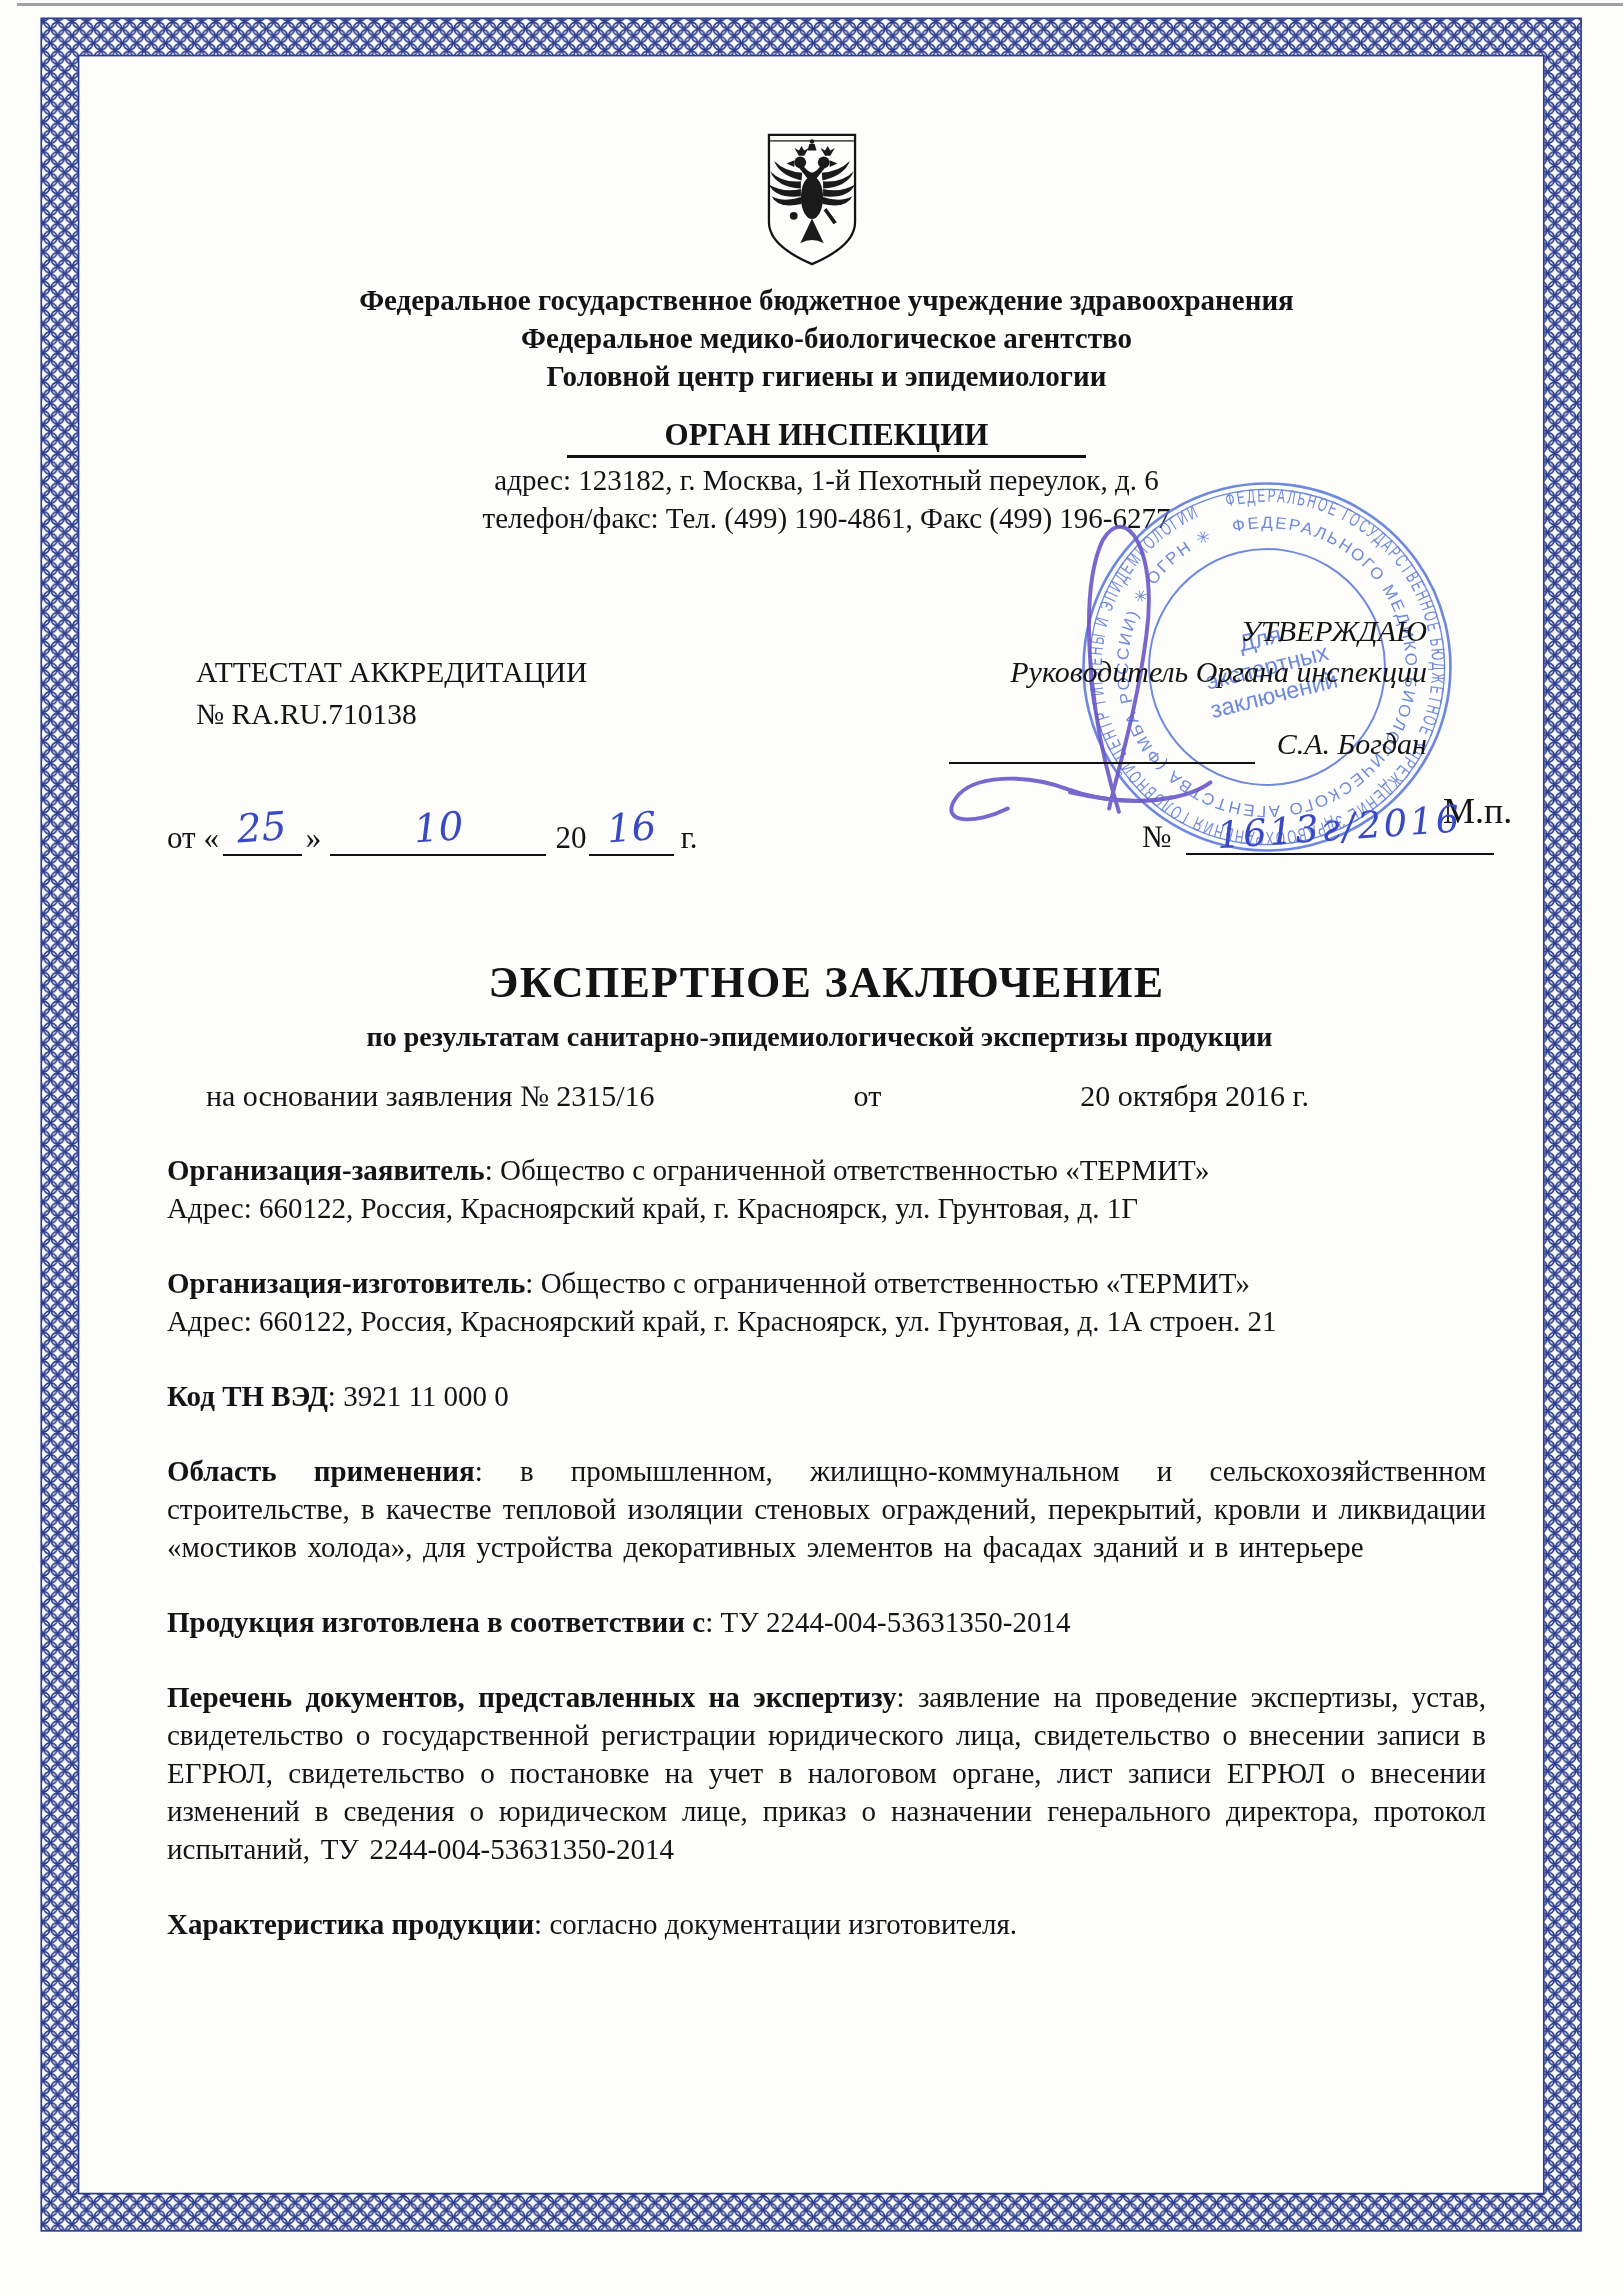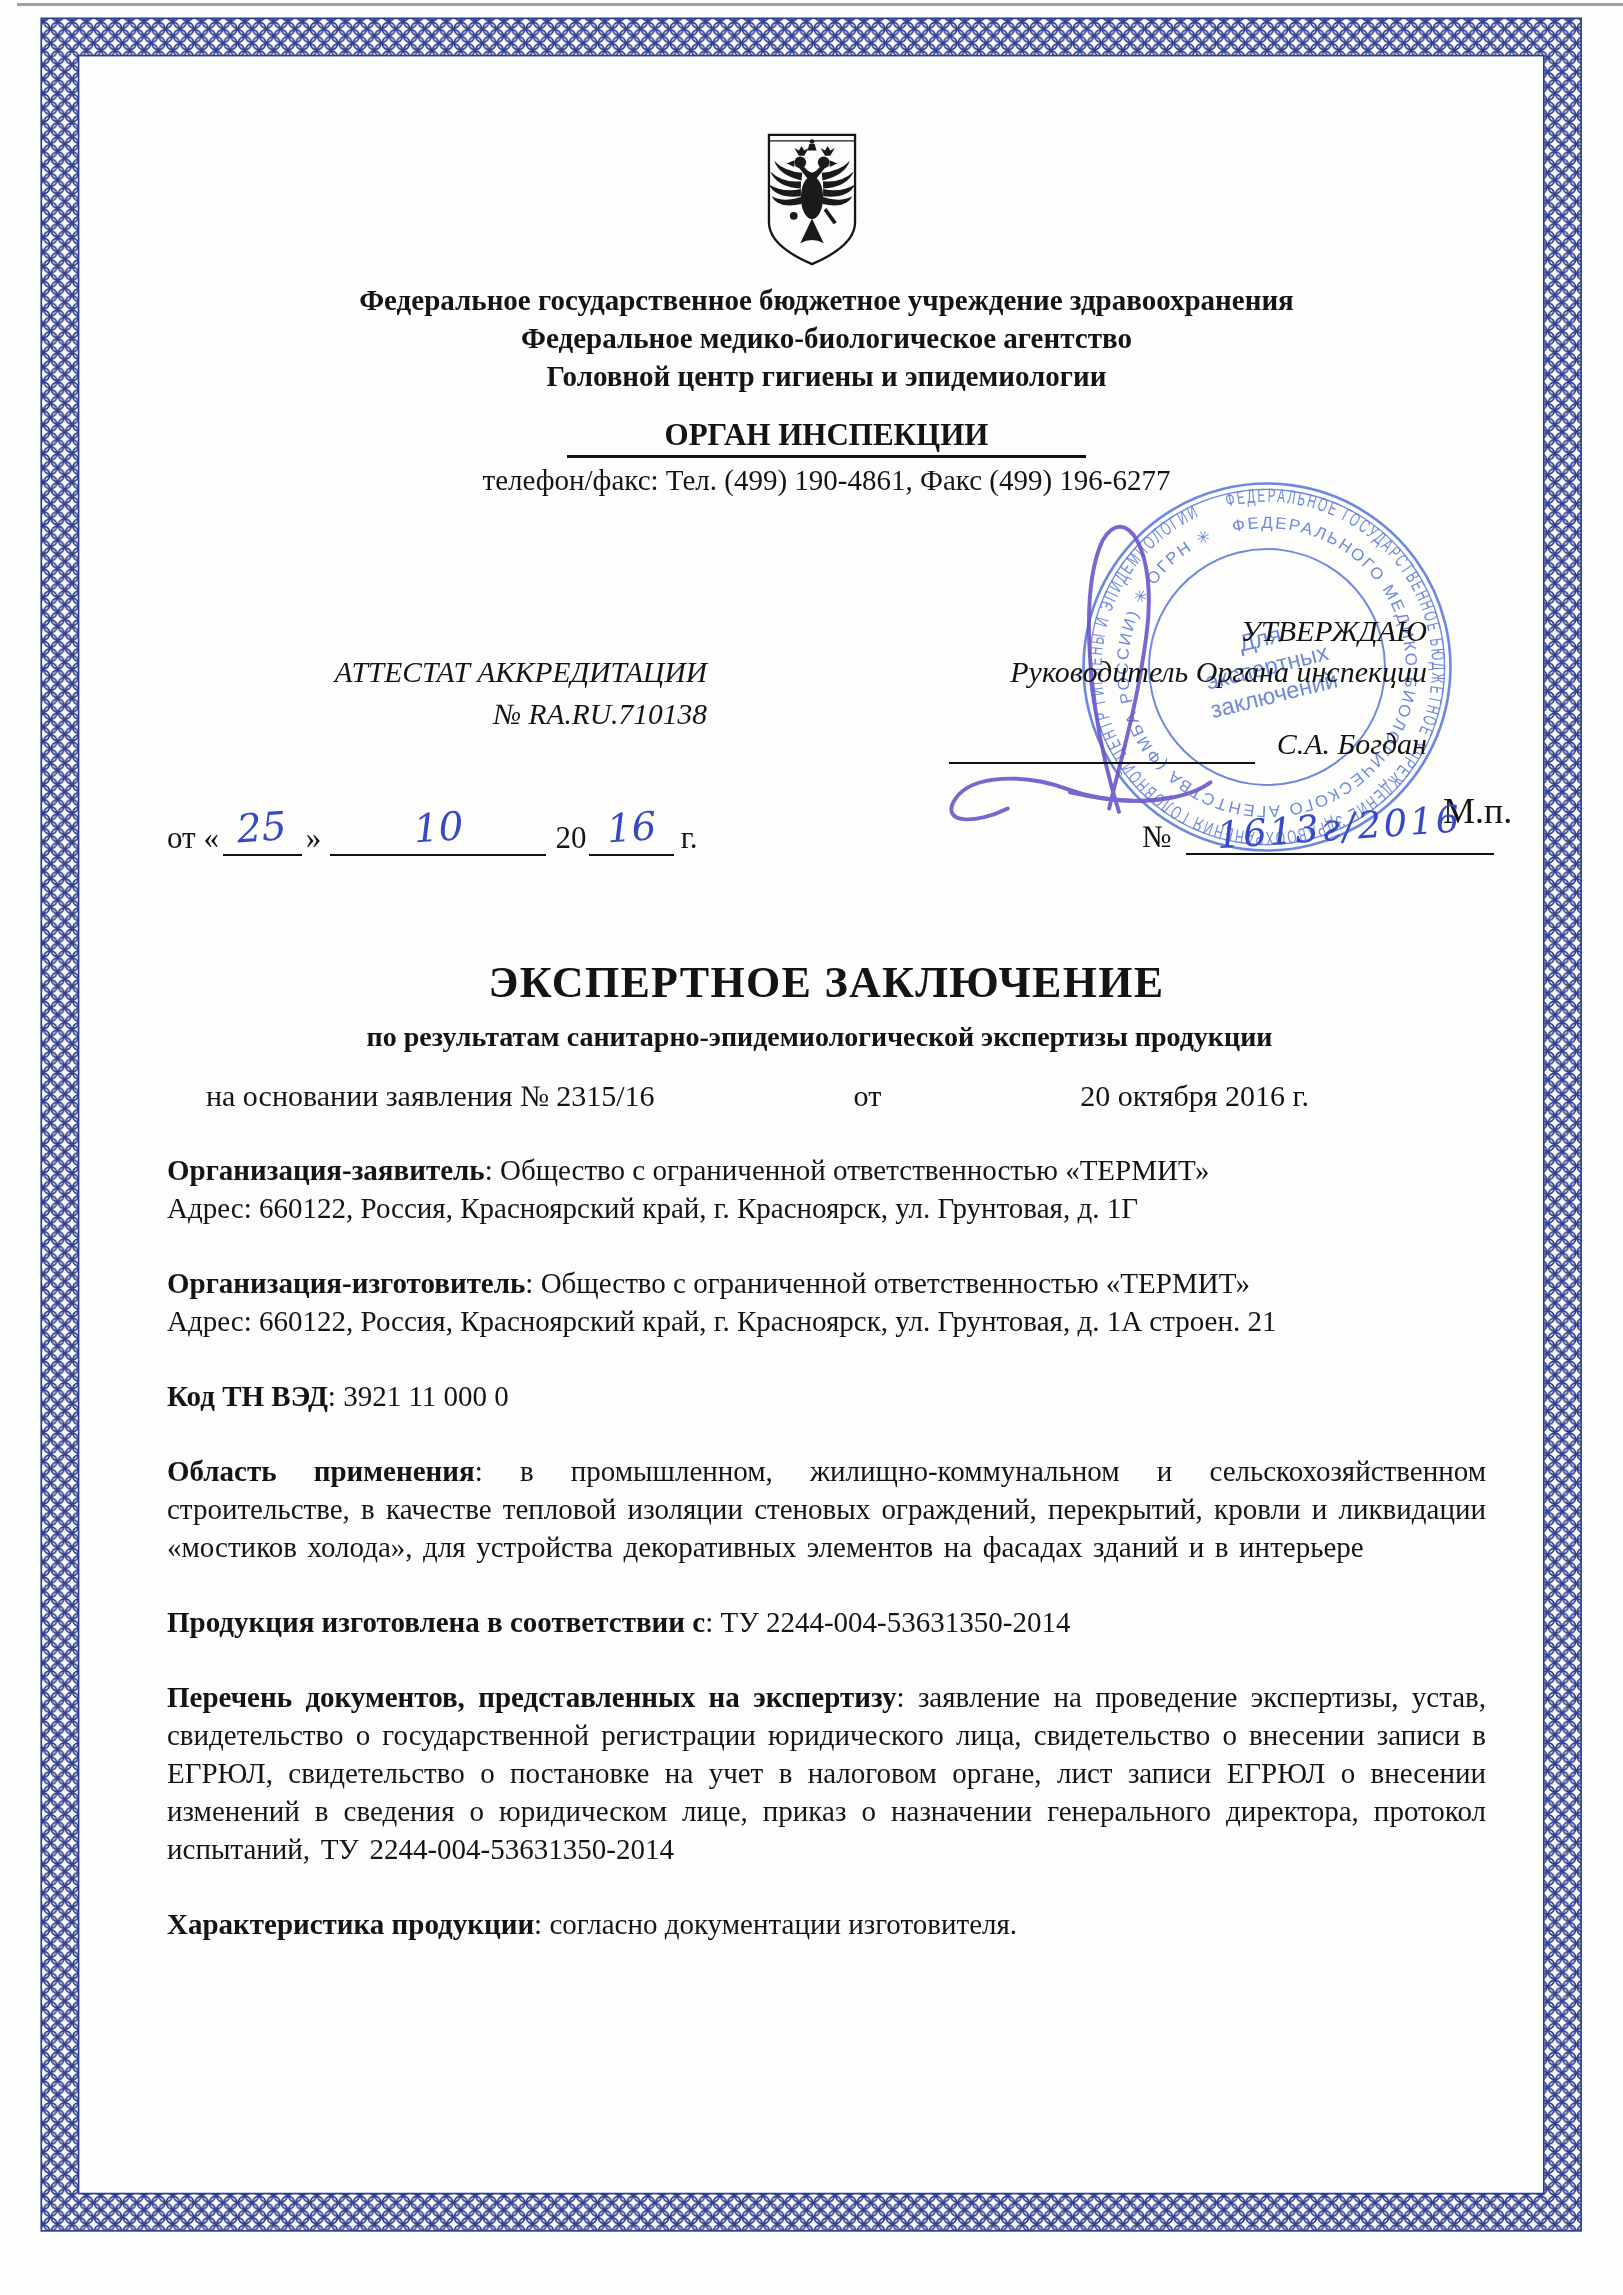--- a/index.html
+++ b/index.html
@@ -15,22 +15,22 @@
   .scan-top{position:absolute;left:17px;top:2.6px;width:1606px;height:3.3px;background:#55565c;opacity:.55;}
   
   .hdr{position:absolute;left:167px;top:281px;width:1319px;text-align:center;}
   .hdr-line{font-weight:bold;font-size:29px;line-height:38px;}
   .organ{position:absolute;left:167px;top:418px;width:1319px;text-align:center;}
   .organ-title{display:inline-block;font-weight:bold;font-size:31px;line-height:34px;
     padding:0 98px 2.6px 98px;border-bottom:3.3px solid #101010;}
   .addr{position:absolute;left:167px;top:461px;width:1319px;text-align:center;
     font-size:29px;line-height:38px;}
   
-  .accr{position:absolute;left:196px;top:651px;width:511px;text-align:right;
-    font-size:29.5px;line-height:42px;font-style:italic;}
+  .accr{position:absolute;left:196px;top:651px;width:511px;text-align:left;
+    font-size:29.5px;line-height:42px;}
   .appr{position:absolute;left:949px;top:610px;width:478px;font-size:30px;line-height:41px;z-index:4;font-style:italic;}
   .appr-row1,.appr-row2{text-align:right;}
   .sig-row{margin-top:31px;display:flex;align-items:flex-end;}
   .sig-line{display:inline-block;width:314px;border-bottom:2.6px solid #101010;height:34px;}
   .sig-name{margin-left:22px;white-space:nowrap;}
   .mp{position:absolute;left:1443px;top:753px;font-size:36px;z-index:4;margin-top:37px;}
   
   .daterow{position:absolute;left:167px;top:813px;font-size:31px;z-index:4;white-space:nowrap;}
   .numrow{position:absolute;left:1142px;top:813px;font-size:31px;z-index:4;white-space:nowrap;}
   .slot{display:inline-block;border-bottom:2.6px solid #101010;text-align:center;vertical-align:bottom;}
@@ -153,20 +153,21 @@
     <div class="hdr-line">Федеральное государственное бюджетное учреждение здравоохранения</div>
     <div class="hdr-line">Федеральное медико-биологическое агентство</div>
     <div class="hdr-line">Головной центр гигиены и эпидемиологии</div>
   </div>
 
   <div class="organ">
     <span class="organ-title">ОРГАН ИНСПЕКЦИИ</span>
   </div>
 
   <div class="addr">
+    <div>адрес: 123182, г. Москва, 1-й Пехотный переулок, д. 6</div>
     <div>телефон/факс: Тел. (499) 190-4861, Факс (499) 196-6277</div>
   </div>
 
   <div class="accr">
     <div>АТТЕСТАТ АККРЕДИТАЦИИ</div>
     <div>№ RA.RU.710138</div>
   </div>
 
   <div class="appr">
     <div class="appr-row1">УТВЕРЖДАЮ</div>

